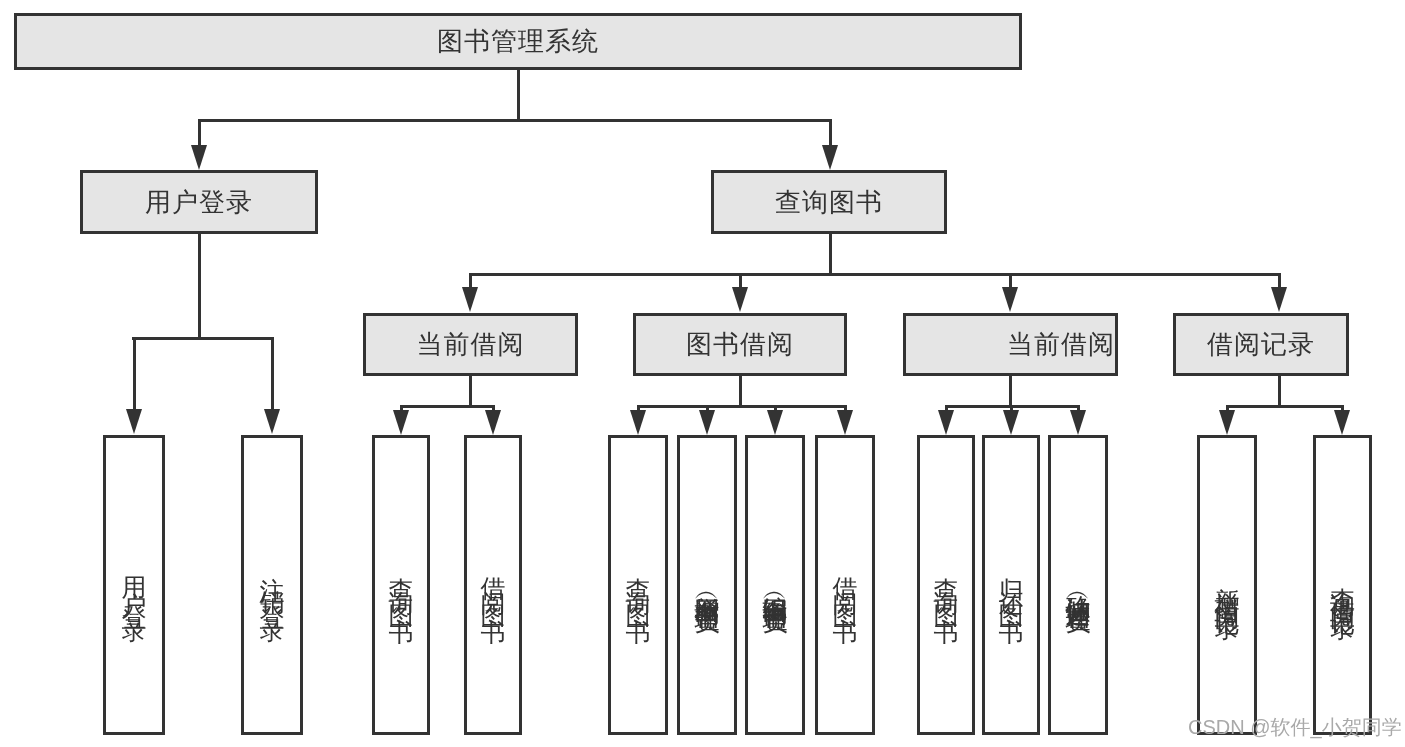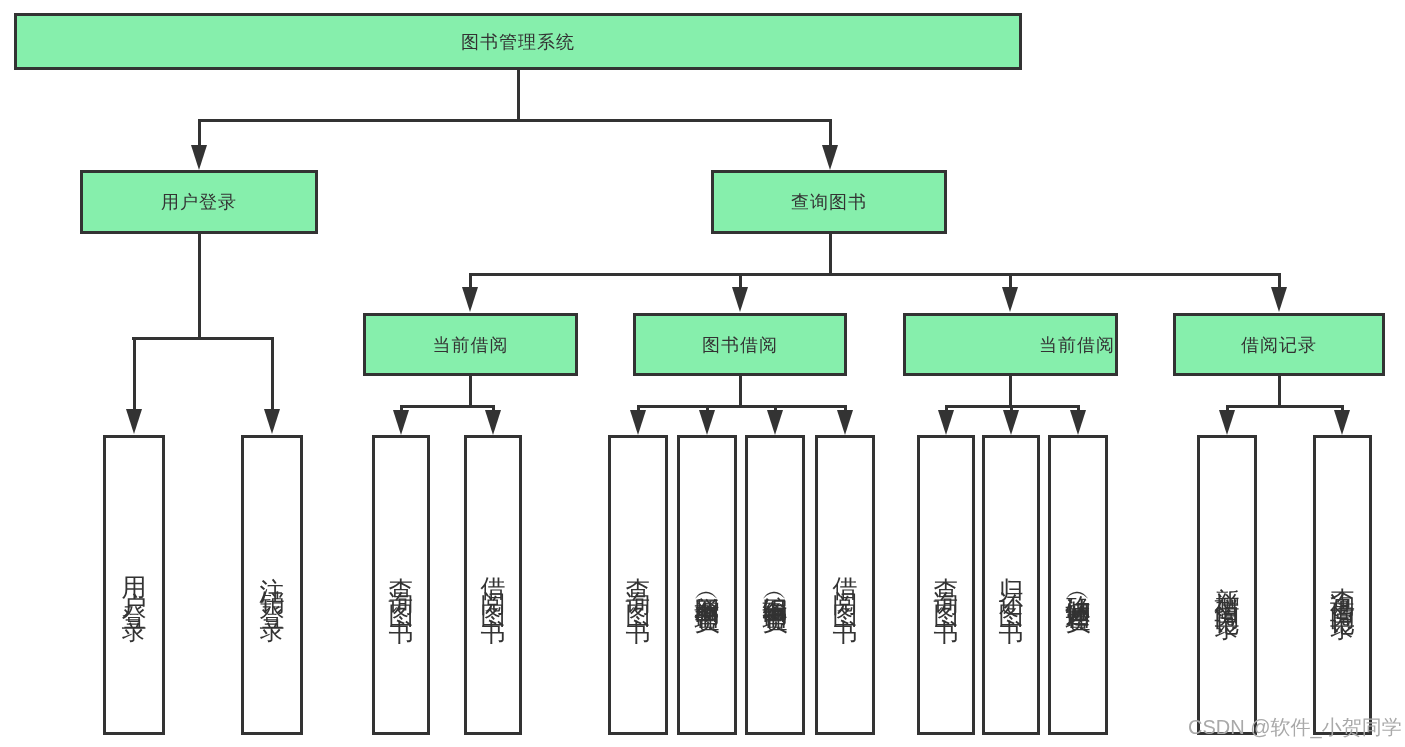--- a/index.html
+++ b/index.html
@@ -7,24 +7,24 @@
     position:relative;
     width:1405px;height:747px;
     background:#ffffff;
     overflow:hidden;
     font-family:"Liberation Sans","DejaVu Sans",sans-serif;
   }
   .box{
     position:absolute;
     box-sizing:border-box;
     border:3px solid #333333;
-    background:#86efac;
+    background:#e5e5e5;
     display:flex;align-items:center;justify-content:center;
     color:#333333;
-    font-size:18px;
+    font-size:26px;
     letter-spacing:1px;
   }
   .leaf{
     position:absolute;
     box-sizing:border-box;
     border:3px solid #333333;
     background:#ffffff;
     display:flex;align-items:center;justify-content:center;
     color:#333333;
     top:435px;height:300px;
@@ -97,21 +97,21 @@
 
   <div class="box" style="left:363px;top:313px;width:215px;height:63px;">
     <span>当前借阅</span>
   </div>
   <div class="box" style="left:633px;top:313px;width:214px;height:63px;">
     <span>图书借阅</span>
   </div>
   <div class="box" style="left:903px;top:313px;width:215px;height:63px;justify-content:flex-end;">
     <span>当前借阅</span>
   </div>
-  <div class="box" style="left:1173px;top:313px;width:212px;height:63px;">
+  <div class="box" style="left:1173px;top:313px;width:176px;height:63px;">
     <span>借阅记录</span>
   </div>
 
   <div class="lv" style="left:469px;top:376px;height:30px;"></div>
   <div class="lh" style="left:400px;top:405px;width:95px;"></div>
   <div class="lv" style="left:400px;top:405px;height:8px;"></div>
   <div class="ah" style="left:393px;top:410px;"></div>
   <div class="lv" style="left:492px;top:405px;height:8px;"></div>
   <div class="ah" style="left:485px;top:410px;"></div>
 

